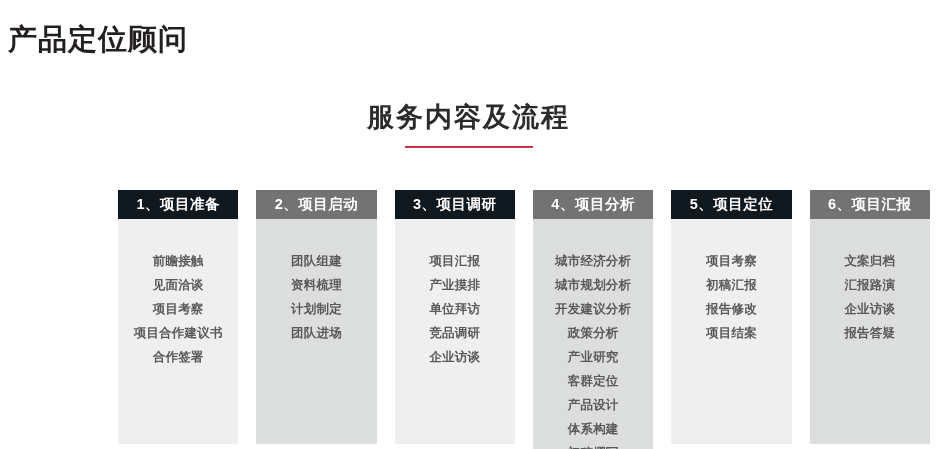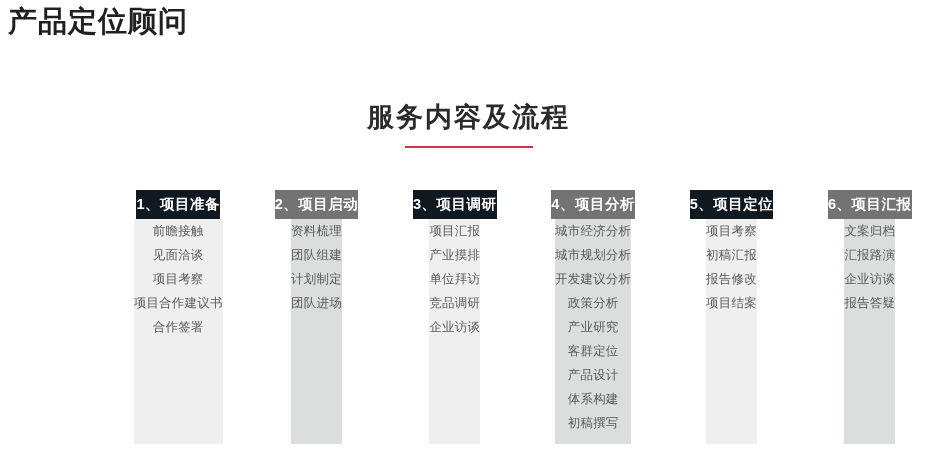--- a/index.html
+++ b/index.html
@@ -13,21 +13,21 @@
     font-family: "Liberation Sans", "DejaVu Sans", sans-serif;
     position: relative;
     overflow: hidden;
     -webkit-font-smoothing: antialiased;
   }
 
   
   #page-title {
     position: absolute;
     left: 8px;
-    top: 2px;
+    top: 20px;
     font-size: 29px;
     font-weight: bold;
     color: #231f20;
     letter-spacing: 1px;
     line-height: 38px;
     white-space: nowrap;
   }
 
   
   #section-heading-wrap {
@@ -58,39 +58,39 @@
     top: 190px;
     width: 812px;
     height: 254px;
     display: flex;
     gap: 18px;
   }
   .col {
     width: 131px;
     display: flex;
     flex-direction: column;
-    align-items: center;
   }
   .col-header {
     height: 29px;
     line-height: 29px;
     text-align: center;
     font-size: 14.5px;
     font-weight: bold;
     color: #ffffff;
     letter-spacing: 0.5px;
     white-space: nowrap;
   }
   .col-header.dark { background: #101820; }
   .col-header.red  { background: #737373; }
 
   .col-body {
     flex: 1 1 auto;
-    padding-top: 0;
+    padding-top: 30px;
     box-sizing: border-box;
+    font-weight: bold;
   }
   .col-body.shade-a { background: #eeefee; }
   .col-body.shade-b { background: #dcdddd; }
 
   .col-item {
     font-size: 12.5px;
     color: #5a5a5a;
     line-height: 24px;
     text-align: center;
     white-space: nowrap;
@@ -114,22 +114,22 @@
         <div class="col-item">前瞻接触</div>
         <div class="col-item">见面洽谈</div>
         <div class="col-item">项目考察</div>
         <div class="col-item">项目合作建议书</div>
         <div class="col-item">合作签署</div>
       </div>
     </div>
     <div class="col">
       <div class="col-header red">2、项目启动</div>
       <div class="col-body shade-b">
+        <div class="col-item">团队组建</div>
         <div class="col-item">资料梳理</div>
-        <div class="col-item">团队组建</div>
         <div class="col-item">计划制定</div>
         <div class="col-item">团队进场</div>
       </div>
     </div>
     <div class="col">
       <div class="col-header dark">3、项目调研</div>
       <div class="col-body shade-a">
         <div class="col-item">项目汇报</div>
         <div class="col-item">产业摸排</div>
         <div class="col-item">单位拜访</div>

